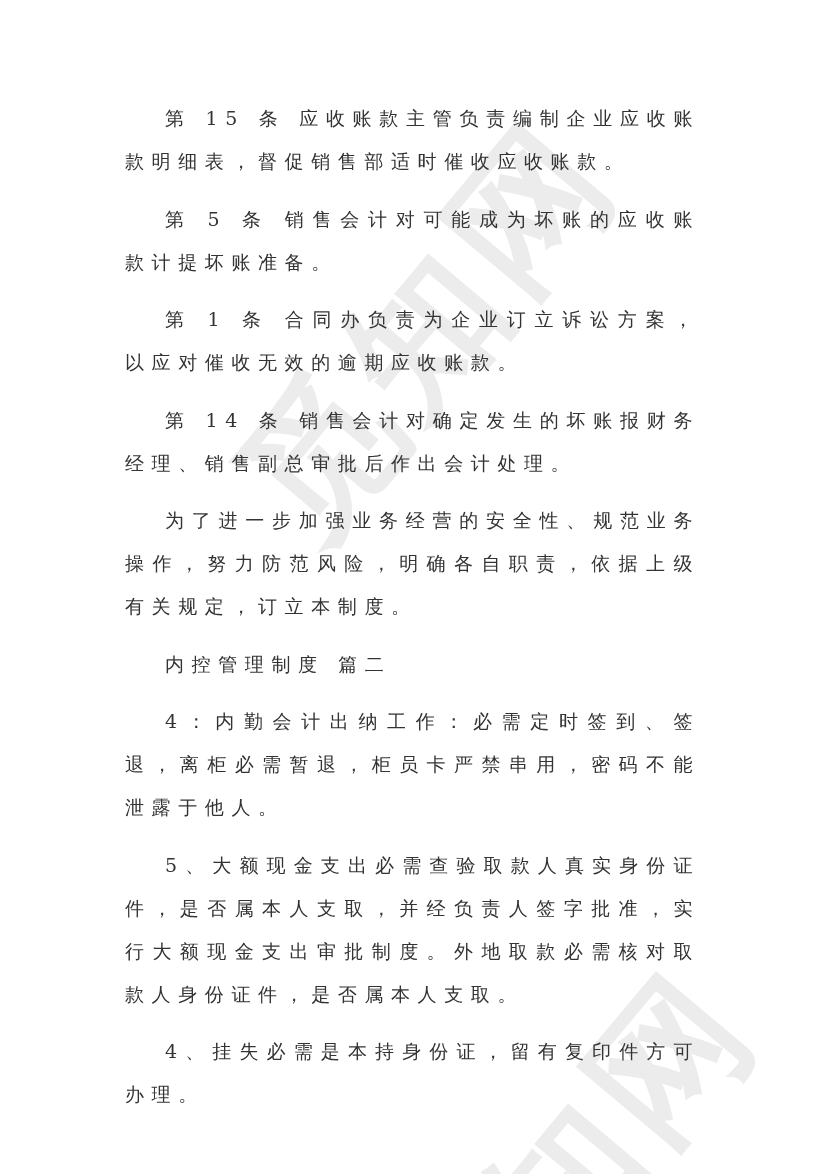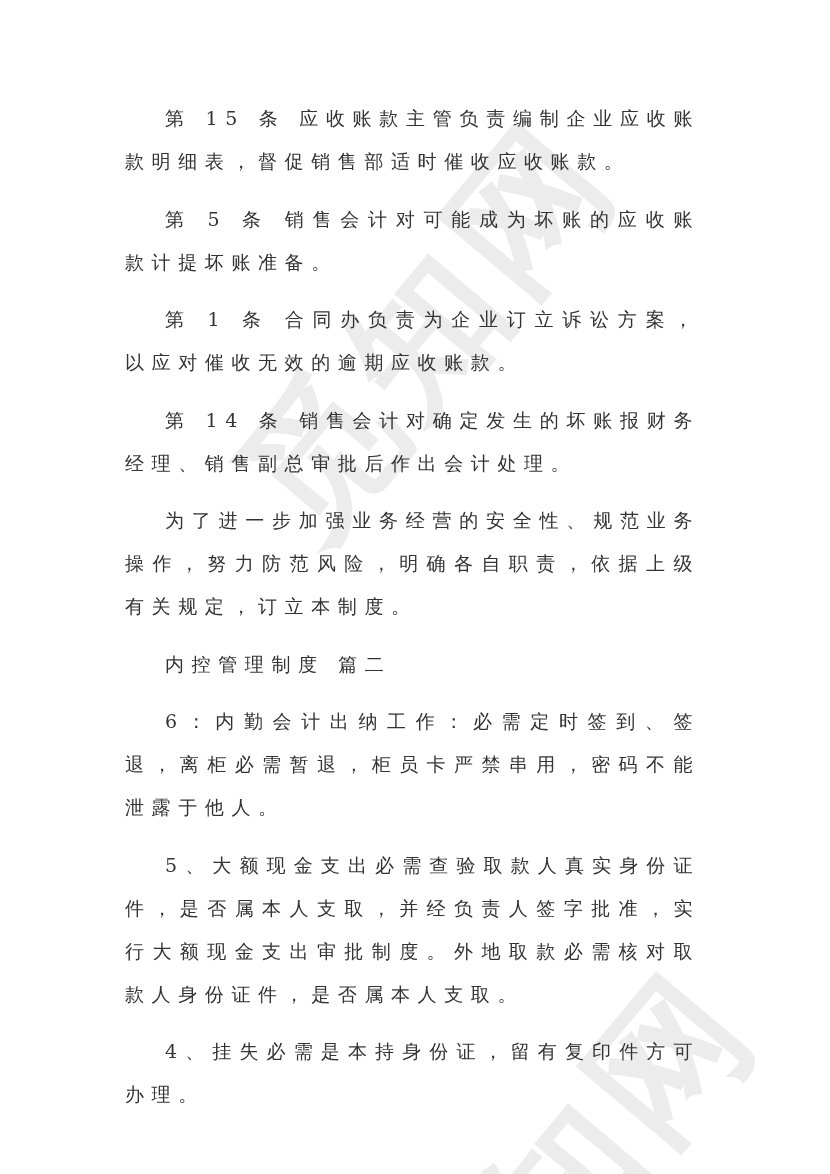--- a/index.html
+++ b/index.html
@@ -27,17 +27,17 @@
   <div class="watermark wm1">觅知网</div>
   <div class="watermark wm2">觅知网</div>
 
   <div class="content">
     <p class="para">第 15 条  应收账款主管负责编制企业应收账款明细表，督促销售部适时催收应收账款。</p>
     <p class="para">第 5 条  销售会计对可能成为坏账的应收账款计提坏账准备。</p>
     <p class="para">第 1 条  合同办负责为企业订立诉讼方案，以应对催收无效的逾期应收账款。</p>
     <p class="para">第 14 条  销售会计对确定发生的坏账报财务经理、销售副总审批后作出会计处理。</p>
     <p class="para">为了进一步加强业务经营的安全性、规范业务操作，努力防范风险，明确各自职责，依据上级有关规定，订立本制度。</p>
     <p class="para heading">内控管理制度 篇二</p>
-    <p class="para">6：内勤会计出纳工作：必需定时签到、签退，离柜必需暂退，柜员卡严禁串用，密码不能泄露于他人。</p>
+    <p class="para">4：内勤会计出纳工作：必需定时签到、签退，离柜必需暂退，柜员卡严禁串用，密码不能泄露于他人。</p>
     <p class="para">5、大额现金支出必需查验取款人真实身份证件，是否属本人支取，并经负责人签字批准，实行大额现金支出审批制度。外地取款必需核对取款人身份证件，是否属本人支取。</p>
     <p class="para">4、挂失必需是本持身份证，留有复印件方可办理。</p>
   </div>
 </div>
 
 </body></html>

